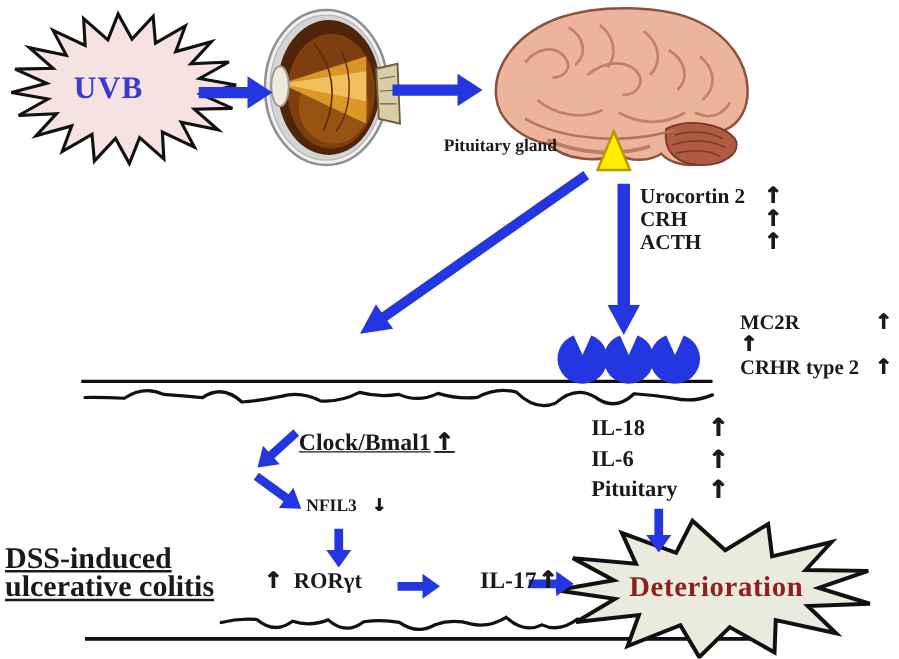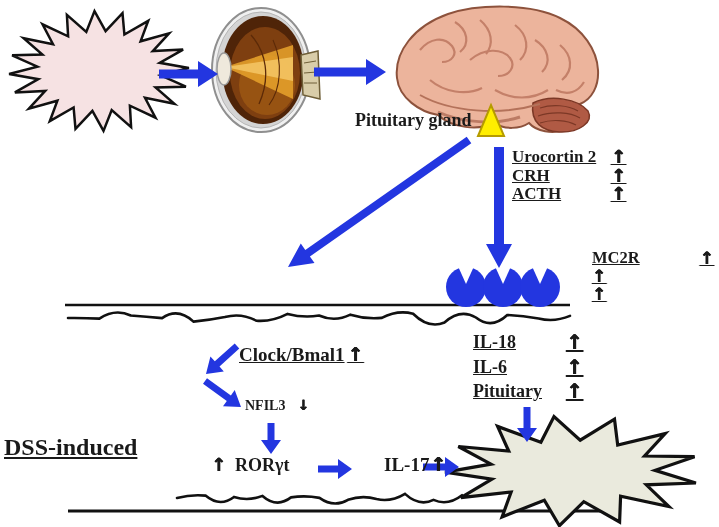--- a/index.html
+++ b/index.html
@@ -1,28 +1,28 @@
 <!DOCTYPE html>
 <html><head>
 <meta charset="utf-8">
 <style>
   html,body{margin:0;padding:0;background:#fff;}
   #stage{position:relative;width:719px;height:527px;background:#ffffff;overflow:hidden;
          font-family:"Liberation Serif",serif;}
   #art{position:absolute;left:0;top:0;}
   .lbl{position:absolute;font-weight:bold;color:#1a1a1a;white-space:nowrap;
        font-family:"Liberation Serif",serif;}
-  .row{display:flex;justify-content:space-between;align-items:center;text-decoration:underline;}
+  .row{display:flex;justify-content:space-between;align-items:center;}
   .ua{font-family:"DejaVu Sans",sans-serif;font-weight:bold;
       text-shadow:0.5px 0 0 currentColor,-0.3px 0 0 currentColor;}
   
   #uvb-label{left:46px;top:57px;width:82px;text-align:center;font-size:25px;
              color:#3a3acc;letter-spacing:1px;}
   
-  #pituitary-label{left:355px;top:110px;font-size:18px;text-align:center;}
+  #pituitary-label{left:355px;top:110px;font-size:14px;text-align:center;}
   
   #hormones{left:512px;top:148px;width:114px;font-size:17px;line-height:18.5px;}
   #hormones .ua{font-size:18px;}
   
   #receptor-labels{left:592px;top:249px;width:122px;font-size:16.5px;line-height:18px;}
   #receptor-labels .ua{font-size:17px;}
   
   #clock-row{left:239px;top:343px;font-size:19px;text-decoration:underline;}
   #clock-row .ua{margin-left:3px;}
   #reverb-row{left:66px;top:366px;font-size:19px;}
@@ -115,20 +115,21 @@
         <polygon points="494.0,147.0 494.0,244.0 486.0,244.0 499.0,268.0 512.0,244.0 504.0,244.0 504.0,147.0"></polygon>
         <polygon points="234.7,343.4 214.8,361.3 210.4,356.5 206.0,374.0 223.8,371.4 219.5,366.5 239.3,348.6"></polygon>
         <polygon points="203.0,383.8 226.8,401.1 223.0,406.3 241.0,407.0 234.7,390.1 230.9,395.4 207.0,378.2"></polygon>
         <polygon points="267.5,423.0 267.5,440.0 261.0,440.0 271.0,454.0 281.0,440.0 274.5,440.0 274.5,423.0"></polygon>
         <polygon points="318.0,472.5 338.0,472.5 338.0,479.0 352.0,469.0 338.0,459.0 338.0,465.5 318.0,465.5"></polygon>
         <polygon points="423.0,470.5 445.0,470.5 445.0,477.0 459.0,467.0 445.0,457.0 445.0,463.5 423.0,463.5"></polygon>
         <polygon points="523.5,407.0 523.5,428.0 517.0,428.0 527.0,442.0 537.0,428.0 530.5,428.0 530.5,407.0"></polygon>
       </g>
   </svg>
 
+  <div id="uvb-label" class="lbl">UVB</div>
 
   <div id="pituitary-label" class="lbl">Pituitary gland</div>
 
   <div id="hormones" class="lbl">
     <div class="row">
       <span>Urocortin 2</span>
       <span class="ua">↑</span>
     </div>
     <div class="row">
       <span>CRH</span>
@@ -142,20 +143,21 @@
 
   <div id="receptor-labels" class="lbl">
     <div class="row">
       <span>MC2R</span>
       <span class="ua">↑</span>
     </div>
     <div class="row">
       <span class="ua">↑</span>
     </div>
     <div class="row">
+      <span>CRHR type 2</span>
       <span class="ua">↑</span>
     </div>
   </div>
 
   <div id="clock-row" class="lbl">
     <span>Clock/Bmal1</span><span class="ua">↑</span>
   </div>
 
 
   <div id="nfil3-row" class="lbl">
@@ -180,16 +182,18 @@
       <span class="ua">↑</span>
     </div>
     <div class="row">
       <span>Pituitary</span>
       <span class="ua">↑</span>
     </div>
   </div>
 
   <div id="dss-label" class="lbl">
     <div>DSS-induced</div>
+    <div>ulcerative colitis</div>
   </div>
 
+  <div id="det-label" class="lbl">Deterioration</div>
 
 </div>
 
 </body></html>

